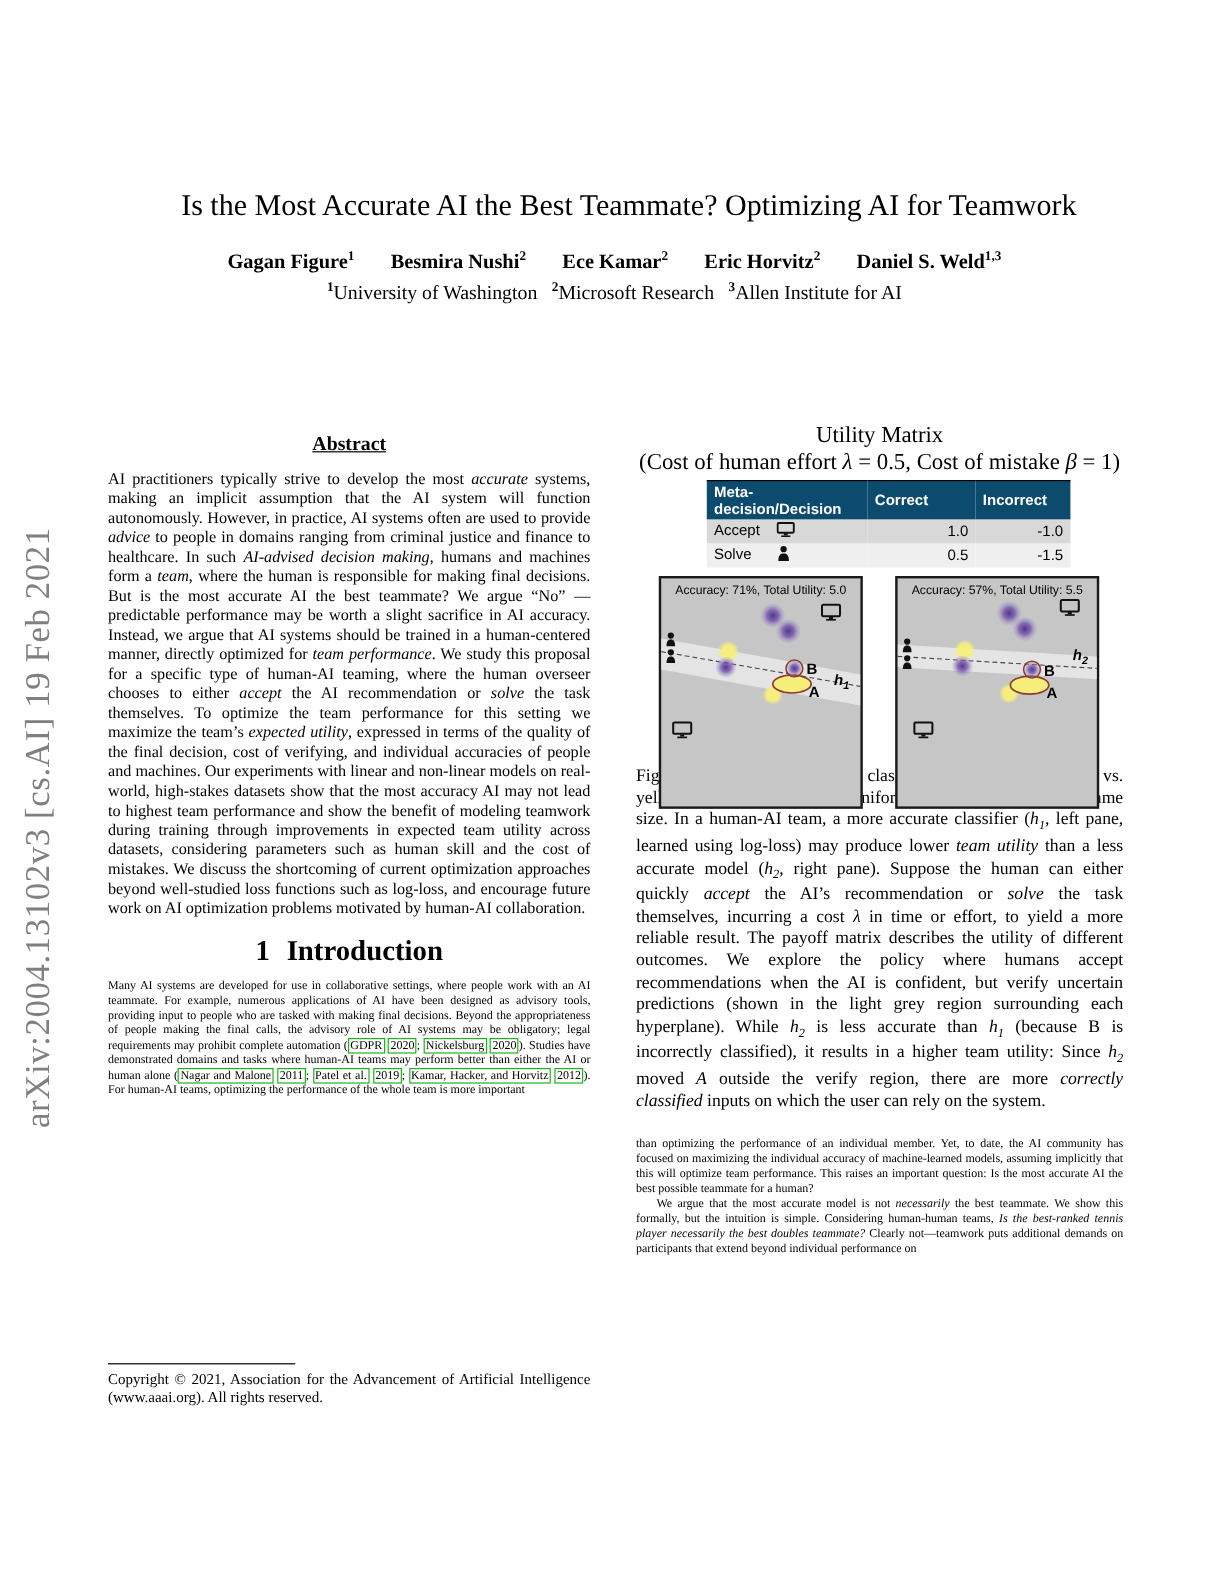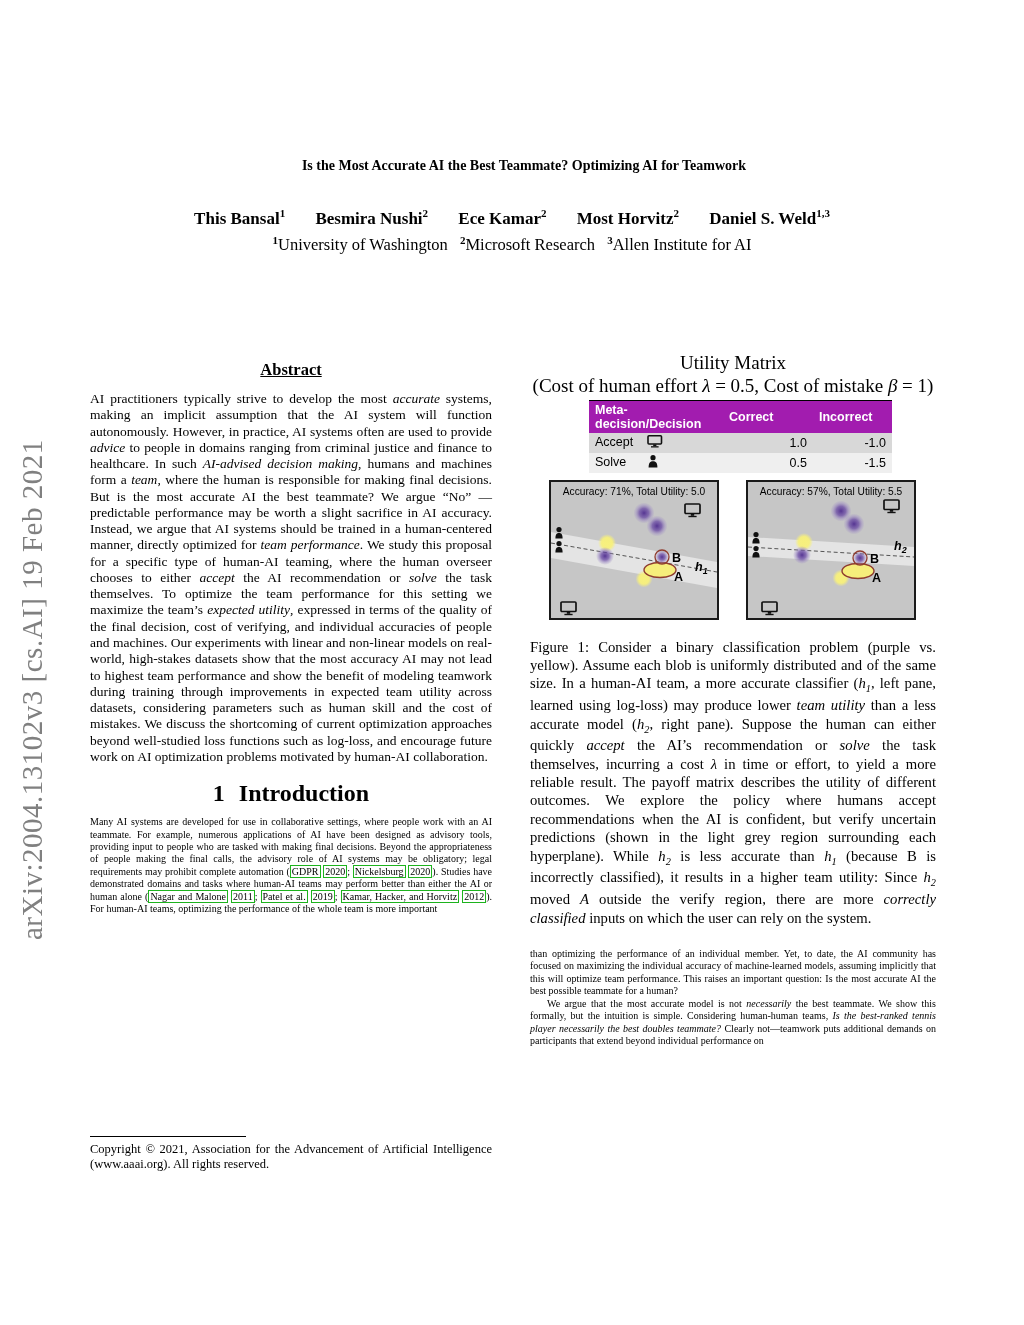--- a/index.html
+++ b/index.html
@@ -13,21 +13,21 @@
   .watermark {
     position:absolute; left:16px; top:940px;
     transform:rotate(-90deg); transform-origin:top left;
     white-space:nowrap; font-size:29px; color:#808080;
     font-family:"Liberation Serif", serif; letter-spacing:0.5px;
   }
 
   
   .paper-title {
     position:absolute; top:158px; left:0; width:100%;
-    text-align:center; font-size:14px; font-weight:bold;padding-left:24px;
+    text-align:center; font-size:25px; font-weight:normal;padding-left:24px;
   }
   .authors-row {
     position:absolute; top:207px; left:0; width:100%;
     text-align:center; font-size:17px; font-weight:bold;
   }
   .authors-row .author { margin:0 13px; }
   .authors-row sup, .affil-row sup { font-size:11px; font-weight:bold; }
   .affil-row {
     position:absolute; top:233px; left:0; width:100%;
     text-align:center; font-size:16.5px;
@@ -55,32 +55,32 @@
   .fig-title, .fig-subtitle {
     text-align:center; font-family:Liberation Serif, serif;
     font-size:19px; line-height:1.2;
   }
   .um-table {
     border-collapse:collapse; margin:2px 0 0 59px; width:303px;
     font-family:"Liberation Sans", sans-serif; font-size:12.5px;
     border-top:1.2px solid #000;
   }
   .um-table th {
-    background:#a21caf; color:#fff; text-align:left; font-weight:bold;
+    background:#0c4a6e; color:#fff; text-align:left; font-weight:bold;
     padding:2px 6px; height:21px;
   }
   .um-table td { padding:1px 6px; height:20px; }
   .um-table tr.row-accept td { background:#d8d8d8; }
   .um-table tr.row-solve  td { background:#efefef; }
   .um-table td.num { text-align:right; }
   .um-table .cell-icon { vertical-align:-2px; margin-left:14px; display:inline-block; }
 
   .panels { position:relative; height:156px; margin-top:5px; }
   .panel {
-    position:absolute; top:2px; width:170px; height:140px;
+    position:absolute; top:2px; width:170px; height:194px;
     background:#c6c6c6; border:2px solid #1a1a1a;
   }
   .panel-left  { left:19px; }
   .panel-right { left:216px; }
   .panel svg { display:block; }
 
   .fig-caption { margin-top:4px; font-size:14.7px; line-height:1.25; text-align:justify; }
 
   .right-body { position:absolute; left:530px; top:948px; width:406px; }
 
@@ -90,24 +90,24 @@
   .seg-link { border:1px solid #1db31d; padding:0 1px; }
   sub { font-size:70%; }
 </style>
 </head>
 <body>
 
 <div class="watermark">arXiv:2004.13102v3  [cs.AI]  19 Feb 2021</div>
 
 <div class="paper-title">Is the Most Accurate AI the Best Teammate? Optimizing AI for Teamwork</div>
 <div class="authors-row">
-  <span class="author"><span>This Bansal</span><sup>1</sup></span>
+  <span class="author"><span>Gagan Figure</span><sup>1</sup></span>
   <span class="author"><span>Besmira Nushi</span><sup>2</sup></span>
   <span class="author"><span>Ece Kamar</span><sup>2</sup></span>
-  <span class="author"><span>Most Horvitz</span><sup>2</sup></span>
+  <span class="author"><span>Eric Horvitz</span><sup>2</sup></span>
   <span class="author"><span>Daniel S. Weld</span><sup>1,3</sup></span>
 </div>
 <div class="affil-row">
   <span class="affil"><sup>1</sup><span>University of Washington</span></span>
   <span class="affil"><sup>2</sup><span>Microsoft Research</span></span>
   <span class="affil"><sup>3</sup><span>Allen Institute for AI</span></span>
 </div>
 
 <div class="col-left">
   <div class="abstract-heading">Abstract</div>

